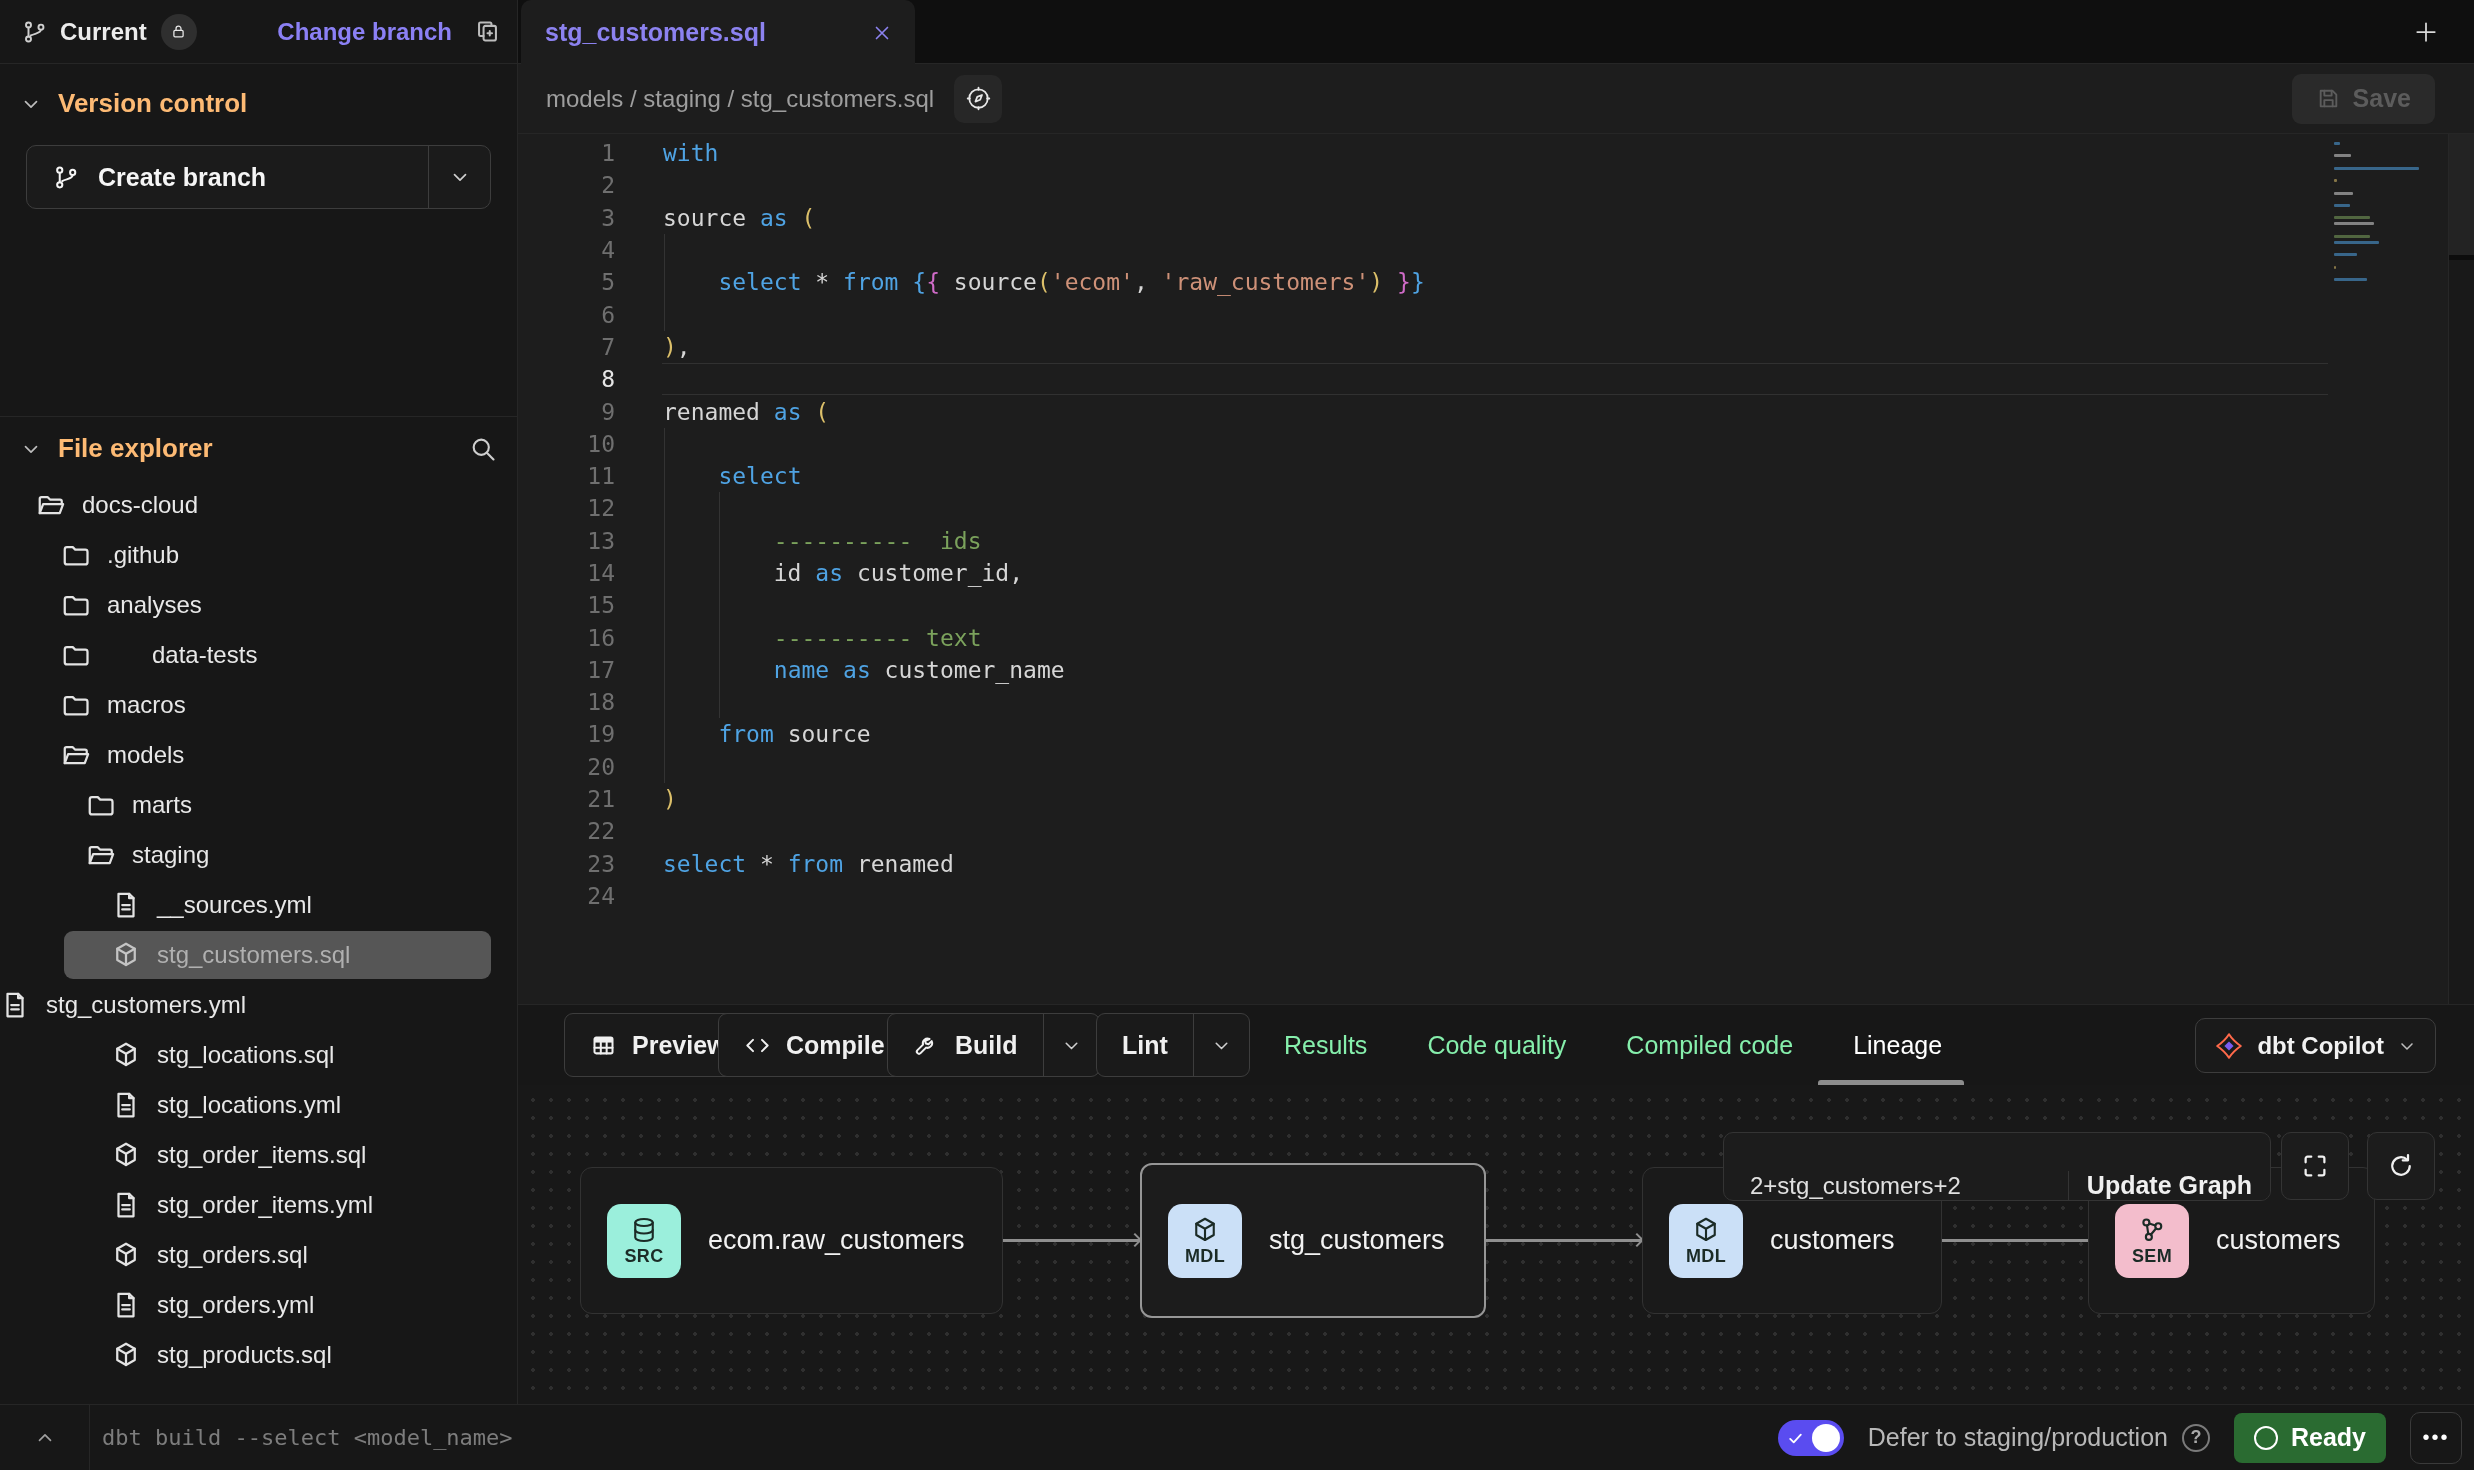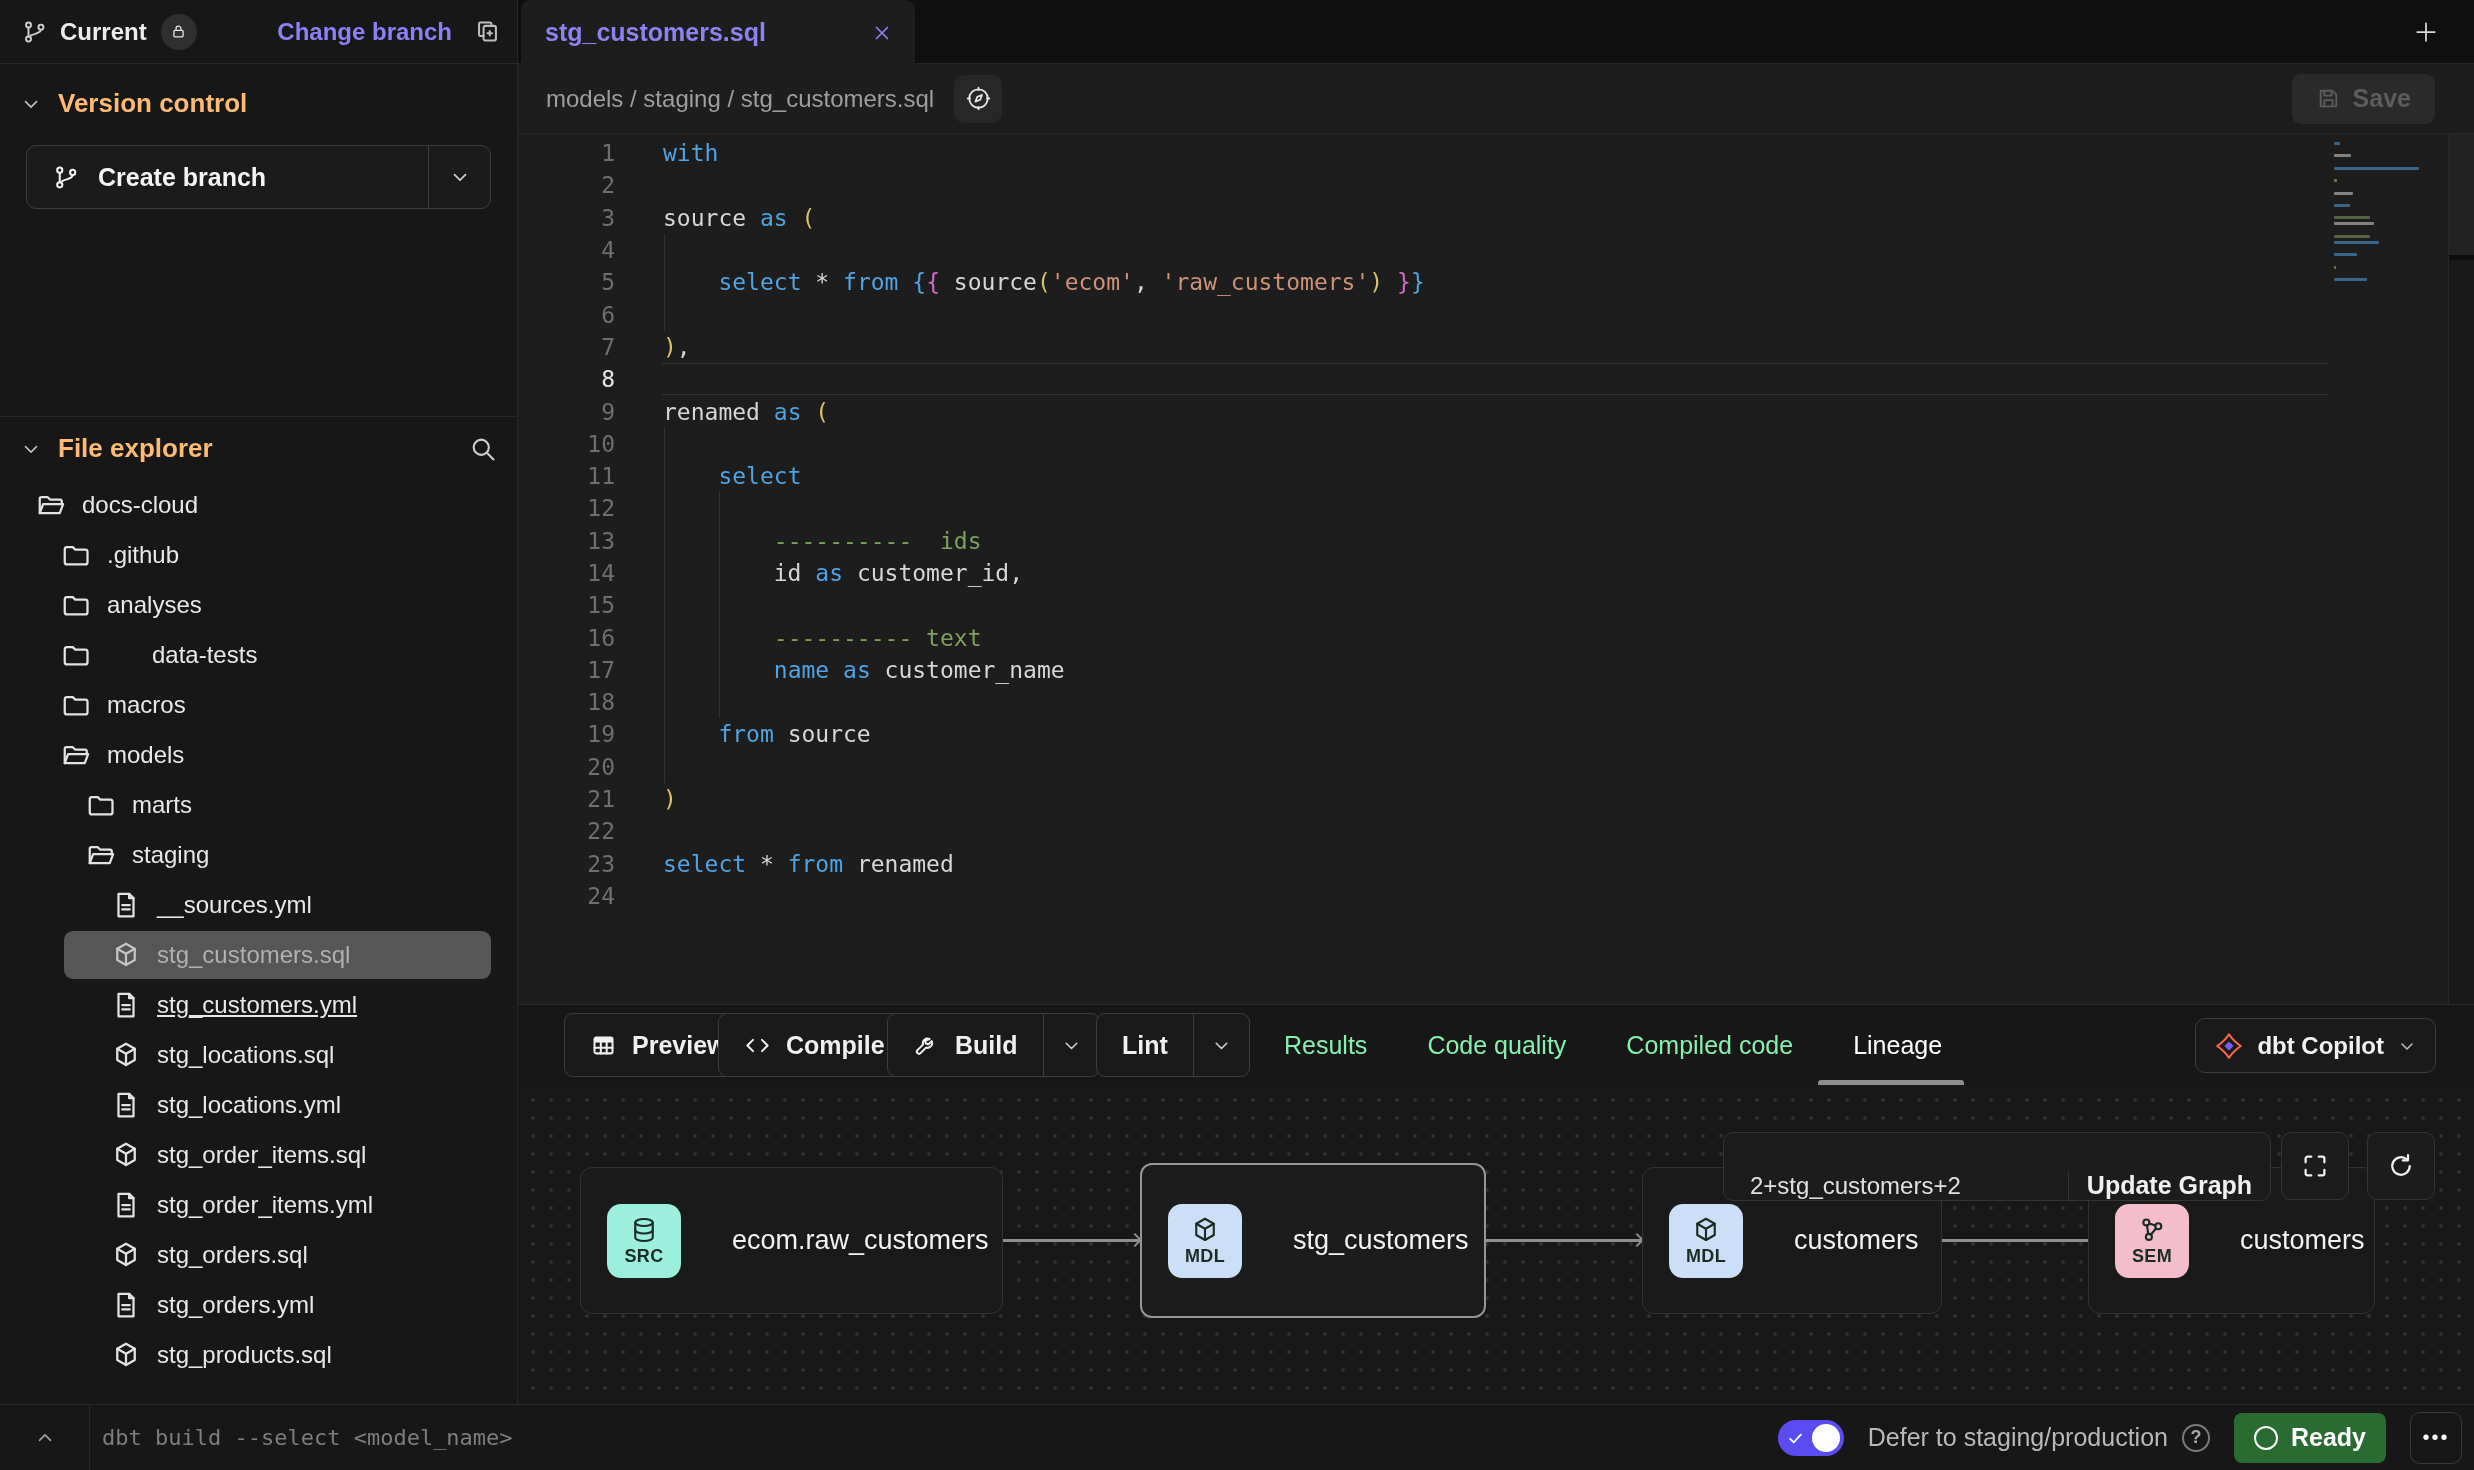--- a/index.html
+++ b/index.html
@@ -89,21 +89,21 @@
   #lineage-underline { position:absolute; left:1300px; bottom:0px; width:146px; height:5px; background:#8d8d8d; border-radius:3px 3px 0 0; }
   #copilot-btn { position:absolute; right:38px; top:13px; height:55px; border:1.5px solid #3d3d3d; border-radius:10px; display:flex; align-items:center; gap:13px; padding:0 18px; cursor:pointer; background:#1a1a1a; }
   #copilot-btn .clabel { font-size:24px; font-weight:600; color:#f2f2f2; }
   #copilot-btn .cc { width:20px; height:20px; color:#bdbdbd; }
   #copilot-btn .logo { width:30px; height:30px; }
 
   
   #lineage { position:relative; height:319px; background:#181818;
     background-image:radial-gradient(circle, #2f2f2f 1.6px, transparent 1.8px);
     background-size:18px 18px; background-position:6px 6px; overflow:hidden; }
-  .node { position:absolute; top:82px; height:147px; background:#1a1a1a; border:1.5px solid #323232; border-radius:12px; display:flex; align-items:center; padding-left:26px; z-index:3; cursor:pointer;gap:24px; }
+  .node { position:absolute; top:82px; height:147px; background:#1a1a1a; border:1.5px solid #323232; border-radius:12px; display:flex; align-items:center; padding-left:26px; z-index:3; cursor:pointer; }
   .node.sel { top:78px; height:155px; border:2.5px solid #969696; background:#1c1c1c; }
   .badge { width:74px; height:74px; border-radius:14px; display:flex; flex-direction:column; align-items:center; justify-content:center; color:#1b2b26; flex:none; }
   .badge svg { width:30px; height:30px; stroke-width:1.7; }
   .badge .btxt { font-size:18px; font-weight:700; margin-top:1px; letter-spacing:.3px; }
   .node .nlabel { margin-left:27px; margin-right:30px; font-size:27px; font-weight:500; color:#f2f2f2; white-space:nowrap; }
   .edge { position:absolute; top:154px; height:2.5px; background:#8f8f8f; z-index:2; }
   .edge .head { position:absolute; right:0px; top:-4.5px; width:10px; height:10px; border-top:2.5px solid #8f8f8f; border-right:2.5px solid #8f8f8f; transform:rotate(45deg); }
   #lin-controls { position:absolute; left:1181px; top:47px; height:69px; display:flex; align-items:flex-end; border:1px solid #343434; border-radius:10px; overflow:hidden; background:#1c1c1c; z-index:6;margin-left:24px; }
   #lin-selector { width:344px; display:flex; align-items:center; padding-left:26px; font-size:24px; color:#e0e0e0; cursor:text; }
   #update-graph { width:202px; border-left:1px solid #343434; display:flex; align-items:center; justify-content:center; font-size:25px; font-weight:600; color:#f0f0f0; cursor:pointer; background:#1c1c1c; }
@@ -282,21 +282,21 @@
           </div>
           <div class="frow sel" style="padding-left: 111px;">
             <span class="ficon">
               <svg viewBox="0 0 24 24">
                 <path d="M12 3l7 4v9l-7 4-7-4V7z"></path>
                 <path d="M5 7l7 4 7-4M12 11v9"></path>
               </svg>
             </span>
             <span class="flabel">stg_customers.sql</span>
           </div>
-          <div class="frow" style="padding-left: 111px; text-decoration: underline;">
+          <div class="frow" style="">
             <span class="ficon">
               <svg viewBox="0 0 24 24">
                 <path d="M6 3h8.5L18 6.5V21H6z"></path>
                 <path d="M14.5 3v3.5H18M9 12h6M9 15.5h6"></path>
               </svg>
             </span>
             <span class="flabel">stg_customers.yml</span>
           </div>
           <div class="frow" style="padding-left: 111px;">
             <span class="ficon">

